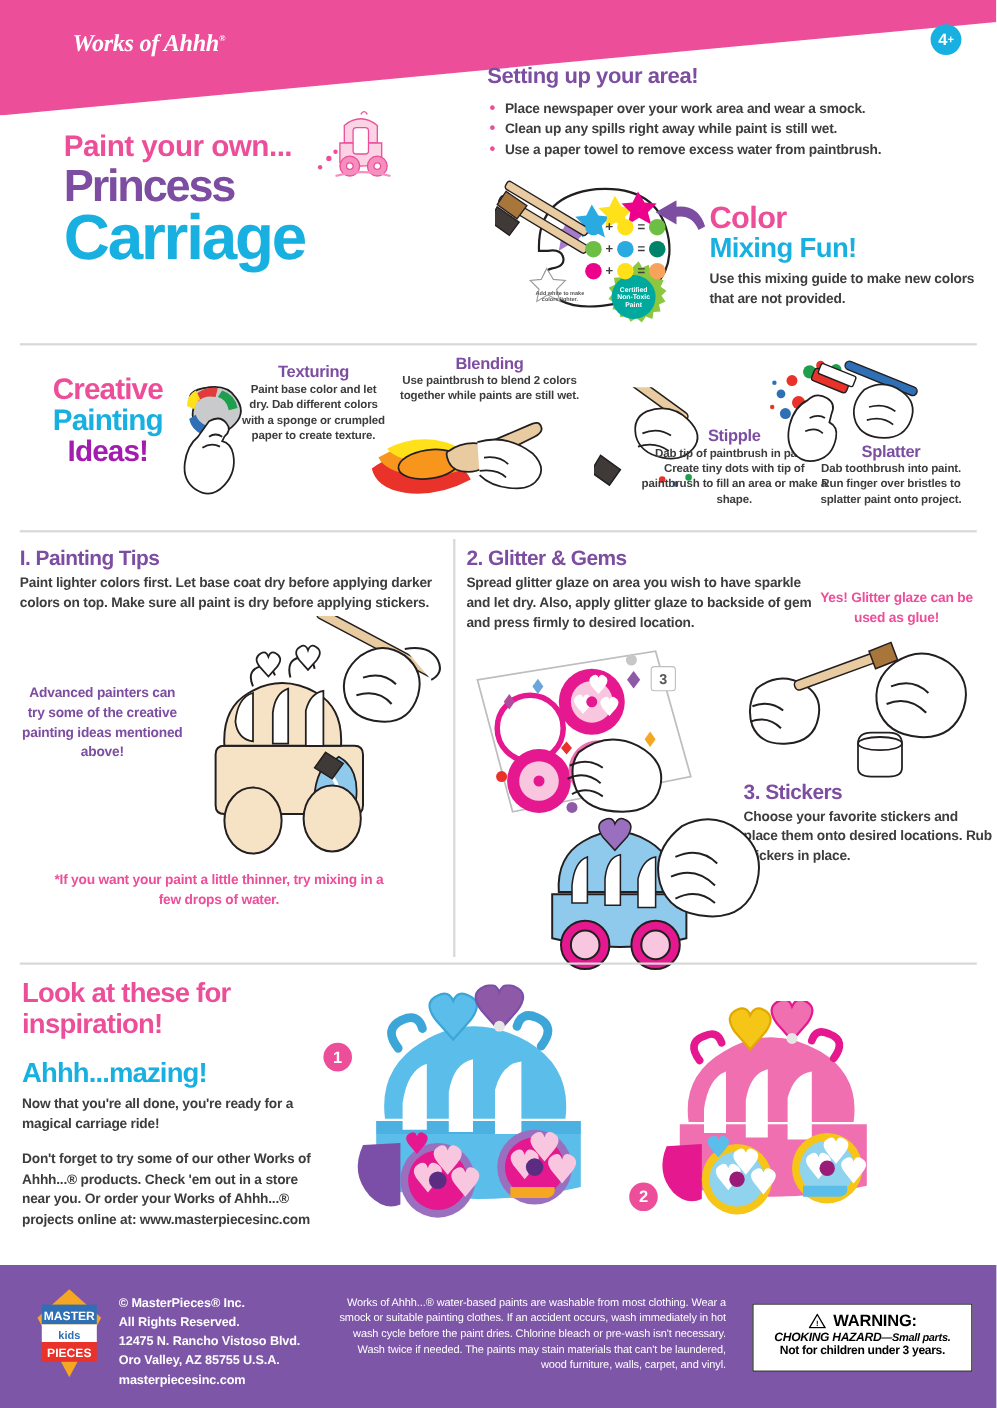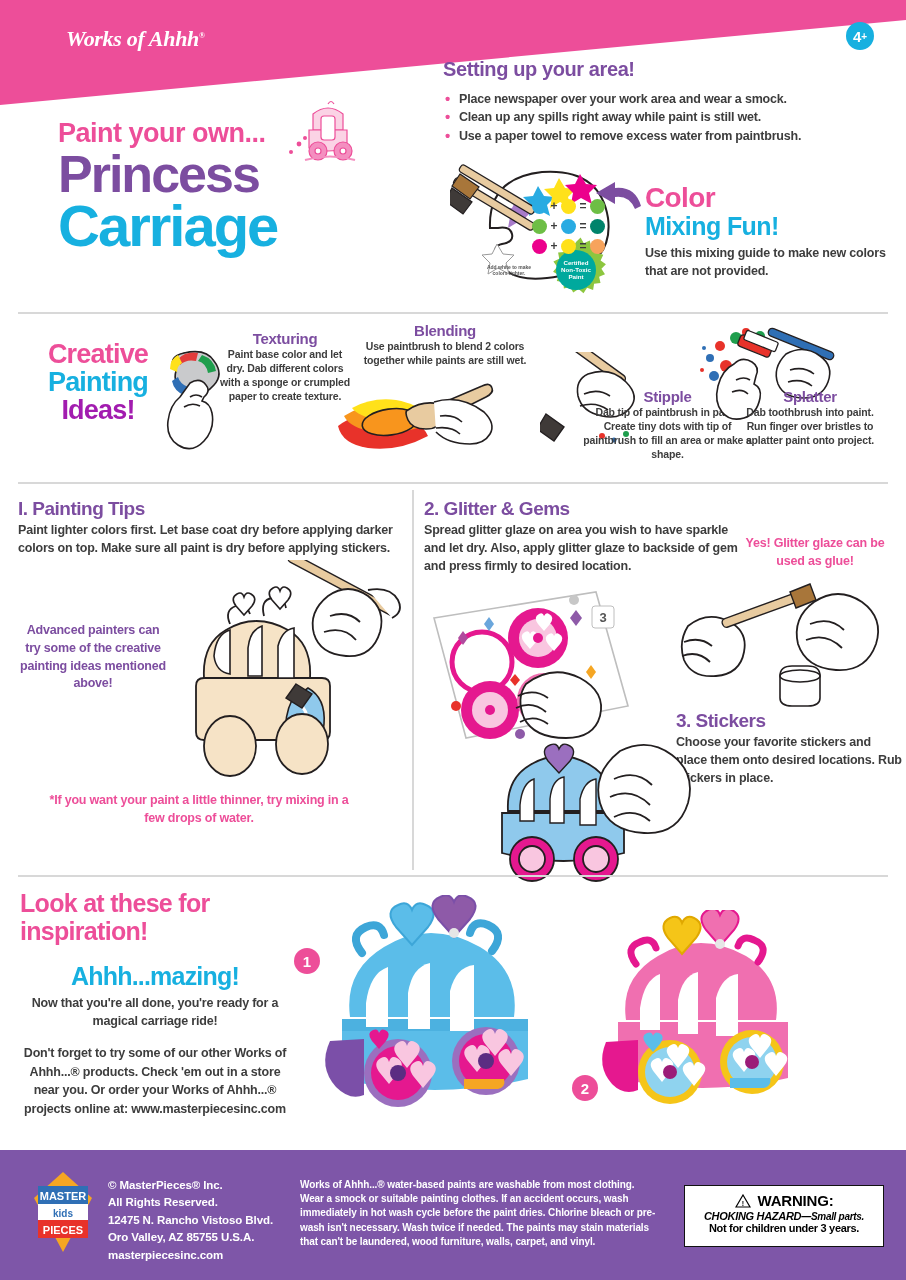--- a/index.html
+++ b/index.html
@@ -29,21 +29,21 @@
     position:absolute; top:22px; right:32px;
     width:28px; height:28px; border-radius:50%;
     background:#17B0E0; color:#fff; font-weight:bold; font-size:15px;
     display:flex; align-items:center; justify-content:center;
   }
   .age-badge .plus { font-size:10px; }
 
   
   .title-block { position:absolute; left:58px; top:118px; width:380px; }
   .t-paint { font-size:27px; font-weight:bold; color:#ED4E99; letter-spacing:-0.5px; }
-  .t-princess { font-size:52px; font-weight:bold; color:#7C4DA0; line-height:0.92; letter-spacing:-2px; margin-top:2px;}
+  .t-princess { font-size:41px; font-weight:bold; color:#7C4DA0; line-height:0.92; letter-spacing:-2px; margin-top:2px;}
   .t-carriage { font-size:58px; font-weight:bold; color:#17B0E0; line-height:0.92; letter-spacing:-2px; }
 
   .mini-carriage { position:absolute; left:285px; top:100px; }
 
   
   .setup { position:absolute; left:443px; top:58px; width:450px; }
   .setup h2 { color:#7C4DA0; font-size:20px; font-weight:bold; letter-spacing:-0.4px; text-align:left; }
   .setup ul { list-style:none; margin-top:9px; }
   .setup li { position:relative; font-size:12.5px; color:#3D3D3D; padding-left:16px; line-height:1.47; font-weight:bold; letter-spacing:-0.2px;}
   .setup li:before {
@@ -83,21 +83,21 @@
   .sec-p { font-size:12.5px; color:#3D3D3D; font-weight:bold; line-height:1.45; letter-spacing:-0.2px; margin-top:1px;}
 
   .note-purple { position:absolute; color:#7C4DA0; font-size:12.5px; font-weight:bold; text-align:center; line-height:1.42; letter-spacing:-0.2px;}
   .note-pink { position:absolute; color:#ED4E99; font-size:12.5px; font-weight:bold; text-align:center; line-height:1.42; letter-spacing:-0.2px;}
 
   .vdiv { position:absolute; width:2px; background:#D8D8D8; }
 
   
   .insp-title { position:absolute; left:20px; top:890px; width:270px; }
   .insp-title .l1 { font-size:25px; font-weight:bold; color:#ED4E99; line-height:1.1; letter-spacing:-0.7px;}
-  .ahhh { position:absolute; left:20px; top:962px; width:270px; text-align:center; }
+  .ahhh { position:absolute; left:20px; top:962px; width:270px; }
   .ahhh .hd { font-size:25px; font-weight:bold; color:#17B0E0; letter-spacing:-0.8px;}
   .ahhh .p1 { font-size:12.5px; color:#3D3D3D; font-weight:bold; line-height:1.45; margin-top:3px; letter-spacing:-0.2px;}
   .ahhh .p2 { font-size:12.5px; color:#3D3D3D; font-weight:bold; line-height:1.48; margin-top:14px; letter-spacing:-0.2px;}
 
   .numbadge {
     position:absolute; width:26px; height:26px; border-radius:50%;
     background:#ED4E99; color:#fff; font-weight:bold; font-size:15px;
     display:flex; align-items:center; justify-content:center;
   }
 
@@ -108,21 +108,21 @@
   }
   .mp-logo {
     position:absolute; left:30px; top:22px; width:66px; height:80px;
   }
   .addr {
     position:absolute; left:108px; top:27px; color:#fff;
     font-size:11.5px; font-weight:bold; line-height:1.52; letter-spacing:-0.1px;
   }
   .wash {
     position:absolute; left:300px; top:28px; width:360px; color:#fff;
-    font-size:10px; font-weight:bold; line-height:1.42; text-align:left; letter-spacing:-0.1px;
+    font-size:10px; font-weight:normal; line-height:1.42; text-align:right; letter-spacing:-0.1px;
   }
   .warnbox {
     position:absolute; left:684px; top:35px; width:200px; height:62px;
     background:#fff; border:1px solid #111; padding:6px 5px 0 5px;
   }
   .warnbox .r1 { display:flex; align-items:center; justify-content:center; gap:7px; }
   .warnbox .wtitle { font-size:15px; font-weight:bold; color:#000; letter-spacing:-0.2px;}
   .warnbox .r2 { font-size:11px; font-weight:bold; color:#000; text-align:center; margin-top:1px; letter-spacing:-0.3px;font-style:italic;}
   .warnbox .r2 .small { font-size:10px; }
   .warnbox .r3 { font-size:11px; font-weight:bold; color:#000; text-align:center; letter-spacing:-0.3px;}
@@ -358,21 +358,21 @@
       </g>
 
       <g fill="#fff" stroke="#231F20" stroke-width="1.6">
         <path d="M96 36 q18 -10 34 2 q14 10 8 26 q-6 16 -24 16 q-20 0 -26 -14 q-6 -16 8 -30 Z"></path>
         <path d="M100 52 q14 -4 24 4" fill="none"></path>
         <path d="M98 64 q14 -4 24 4" fill="none"></path>
       </g>
     </svg>
   </div>
 
-  <div class="tech" style="left:735px; top:388px; width:150px;">
+  <div class="tech" style="left:735px; top:402px; width:150px;">
     <h3>Splatter</h3>
     <p>Dab toothbrush into paint. Run finger over bristles to splatter paint onto project.</p>
   </div>
 
   <div class="divider" style="top:482px;"></div>
   <div class="vdiv" style="left:412px; top:490px; height:380px;"></div>
 
   <div style="position:absolute; left:18px; top:498px; width:385px;">
     <div class="sec-h">I. Painting Tips</div>
     <div class="sec-p">Paint lighter colors first. Let base coat dry before applying darker colors on top. Make sure all paint is dry before applying stickers.</div>

